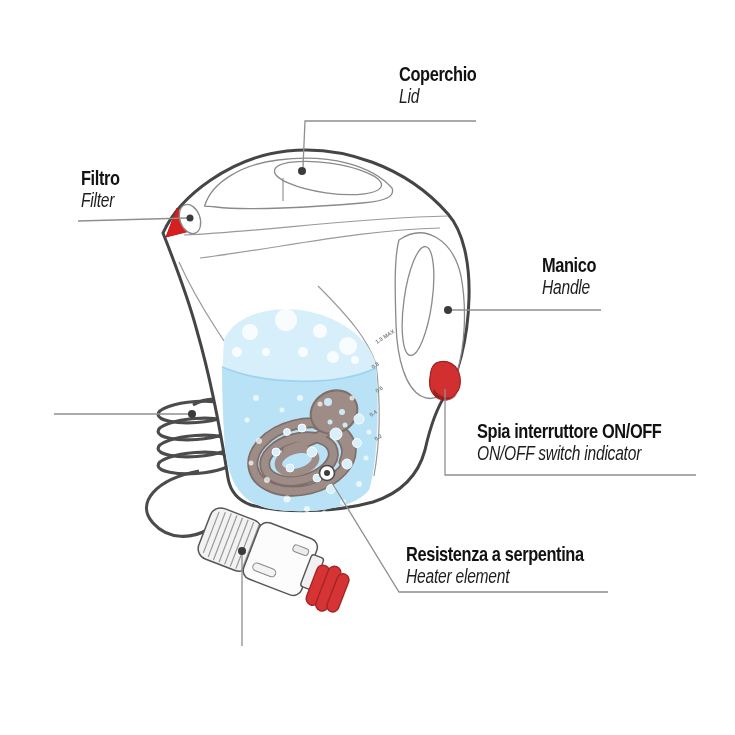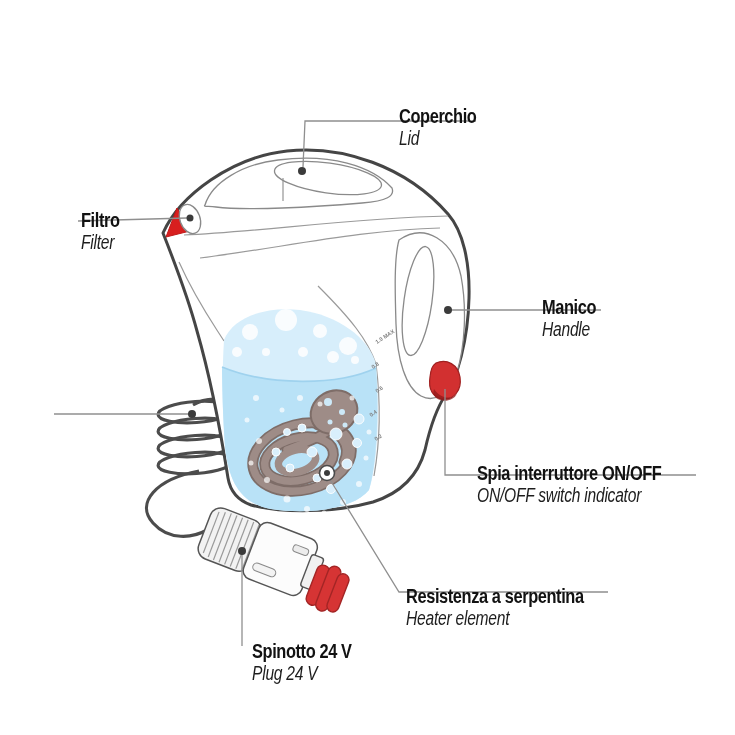--- a/index.html
+++ b/index.html
@@ -1,21 +1,21 @@
 <!DOCTYPE html>
 <html><head>
 <meta charset="utf-8">
 <style>
   html,body{margin:0;padding:0;background:#ffffff;}
   .stage{
     position:relative;width:735px;height:735px;background:#ffffff;
     overflow:hidden;font-family:"Liberation Sans",sans-serif;
   }
   .stage svg{position:absolute;left:0;top:0;}
-  .label{position:absolute;color:#121212;line-height:23px;white-space:nowrap;margin-top:42px;}
+  .label{position:absolute;color:#121212;line-height:23px;white-space:nowrap;}
   .label .it{
     display:block;font-weight:700;font-size:21px;letter-spacing:-0.5px;
     transform:scaleX(.78);transform-origin:left center;
   }
   .label .en{
     display:block;font-style:italic;font-weight:400;font-size:19.5px;
     letter-spacing:-0.3px;color:#1d1d1d;
     transform:scaleX(.8);transform-origin:left center;
   }
 </style>
@@ -215,18 +215,14 @@
     <span class="en">Handle</span>
   </div>
   <div class="label" style="left:477px;top:419px">
     <span class="it">Spia interruttore ON/OFF</span>
     <span class="en">ON/OFF switch indicator</span>
   </div>
   <div class="label" style="left:406px;top:542px">
     <span class="it">Resistenza a serpentina</span>
     <span class="en">Heater element</span>
   </div>
-  <div class="label" style="left:252px;top:597px">
-    <span class="it">Spinotto 24 V</span>
-    <span class="en">Plug 24 V</span>
-  </div>
 
 </div>
 
 </body></html>

